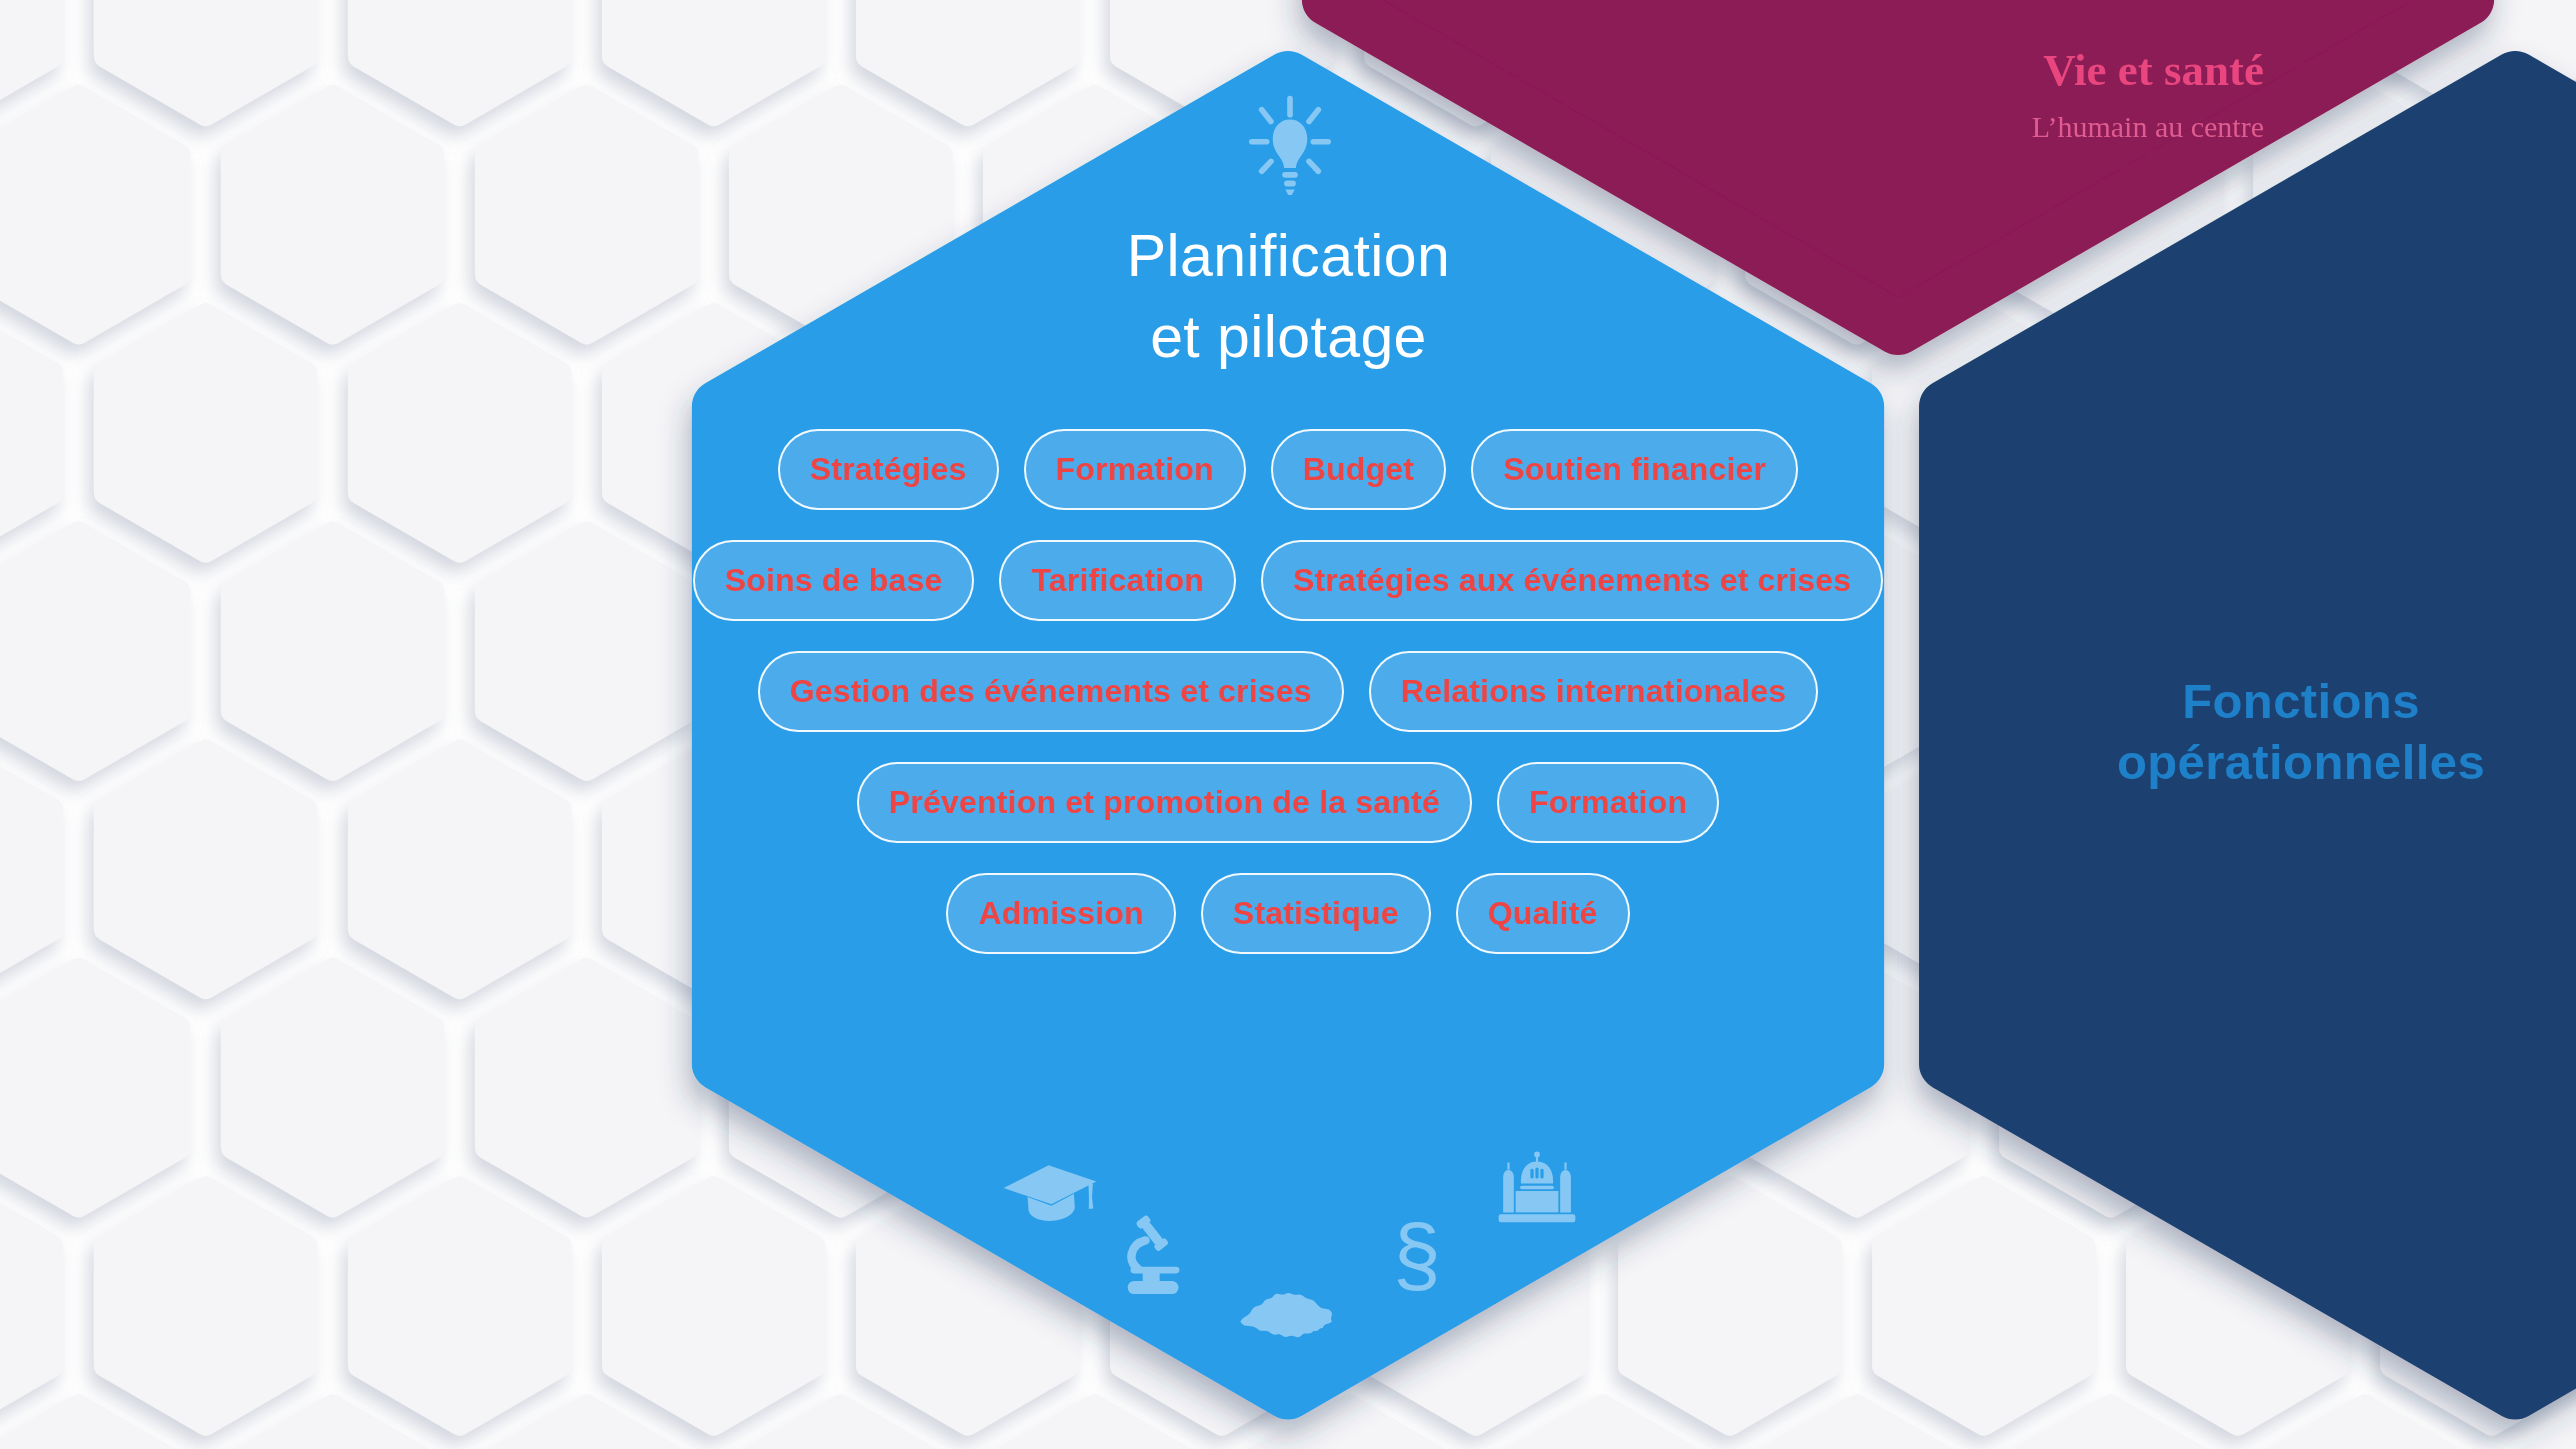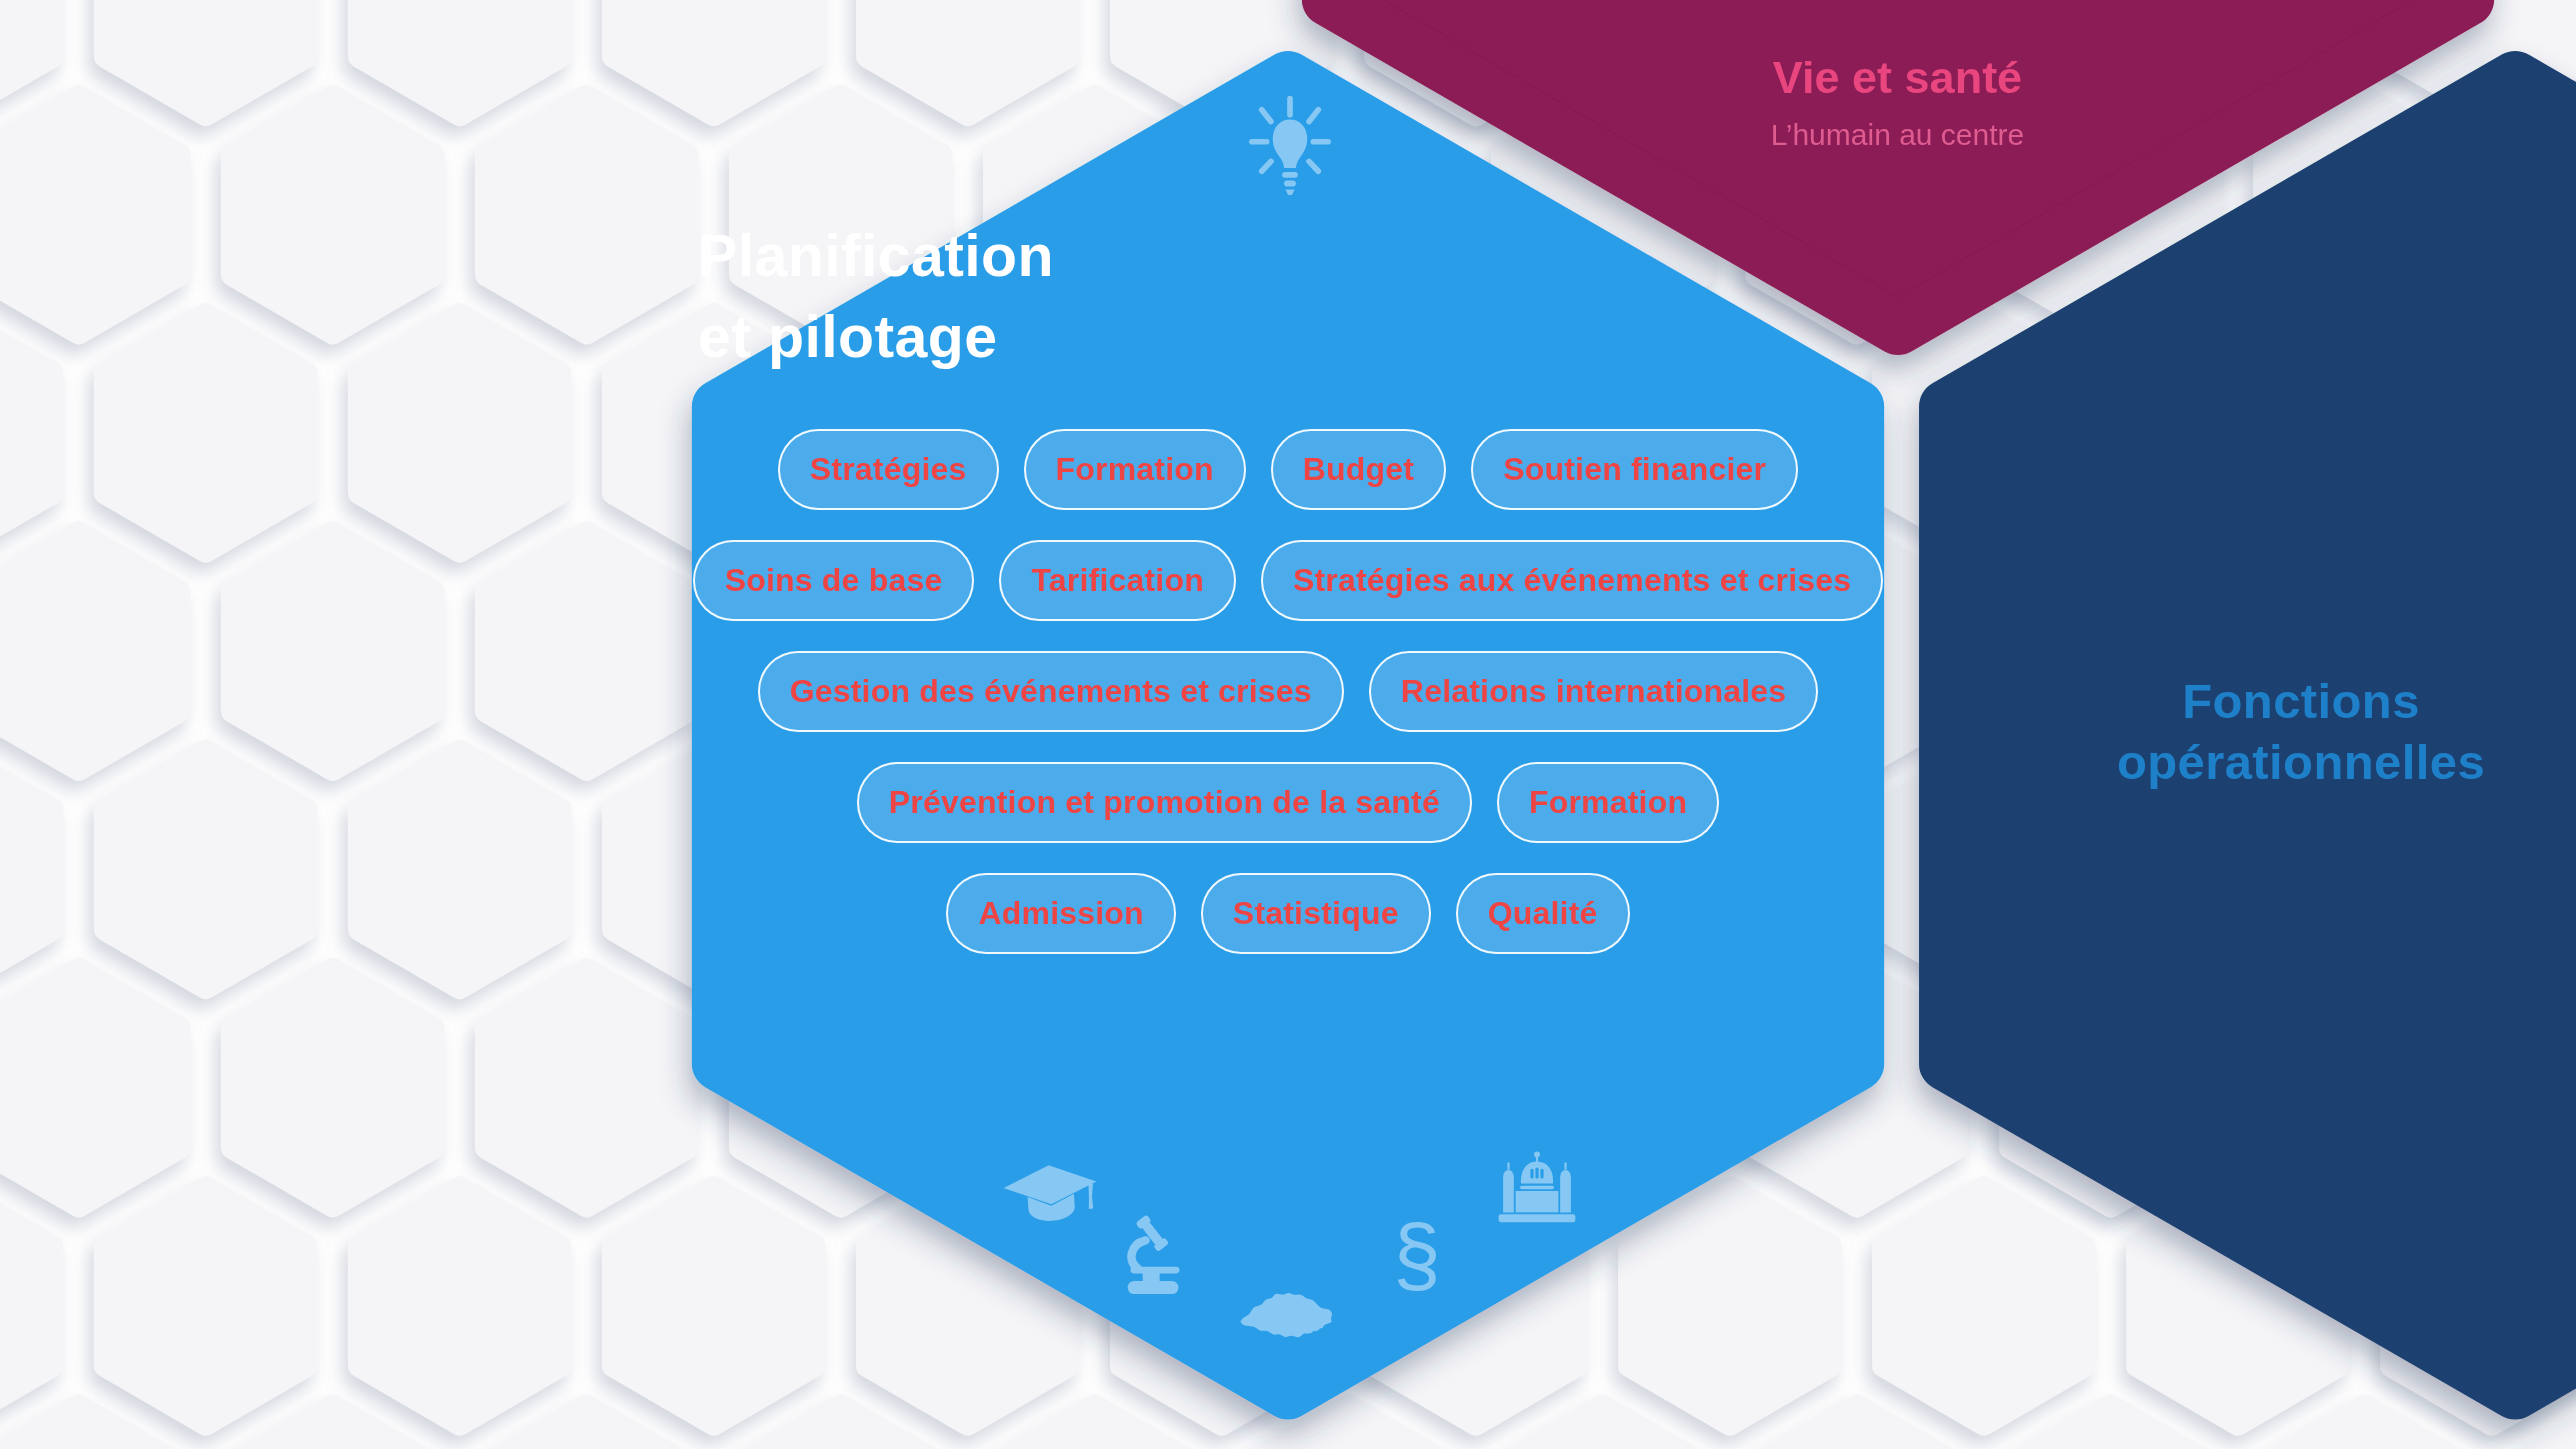--- a/index.html
+++ b/index.html
@@ -21,29 +21,29 @@
   
   use.tile{fill:var(--tile);stroke:var(--tile);stroke-width:26;stroke-linejoin:round;}
 
   
   .hex-shape{stroke-width:60;stroke-linejoin:round;}
   .hex-blue{fill:var(--blue);stroke:var(--blue);}
   .hex-magenta{fill:var(--magenta);stroke:var(--magenta);}
   .hex-navy{fill:var(--navy);stroke:var(--navy);}
 
   
-  .title{position:absolute;left:698px;top:216px;width:1181px;
-         color:#fff;font-size:59px;font-weight:700;line-height:1.38;letter-spacing:0.4px;}
+  .title{position:absolute;left:698px;top:216px;width:1181px;text-align:center;
+         color:#fff;font-size:59px;font-weight:400;line-height:1.38;letter-spacing:0.4px;}
   .pills{position:absolute;left:662px;top:429px;width:1252px;display:flex;flex-direction:column;gap:30px;}
   .pill-row{display:flex;justify-content:center;gap:25px;}
   .pill{height:81px;padding:0 30px;border:2.7px solid rgba(255,255,255,.92);border-radius:40px;
         background:rgba(255,255,255,.16);color:#ef4444;font-size:32px;font-weight:700;
         display:flex;align-items:center;white-space:nowrap;letter-spacing:0.2px;cursor:pointer;}
 
-  .vie{position:absolute;left:1531px;top:52px;width:733px;text-align:center;}
+  .vie{position:absolute;left:1531px;top:44px;width:733px;text-align:right;font-family:Liberation Serif, serif;}
   .vie .t{font-size:45px;font-weight:700;color:var(--pink-title);}
   .vie .s{font-size:30px;font-weight:400;color:var(--pink-sub);margin-top:14.3px;}
 
   .fonc{position:absolute;left:1952px;top:671px;width:698px;text-align:center;
         color:var(--navy-text);font-size:49px;font-weight:700;line-height:1.24;letter-spacing:0.4px;}
 
   .icon{position:absolute;}
   .icon-fill{fill:var(--icon-blue);}
   .icon-stroke{stroke:var(--icon-blue);fill:none;stroke-linecap:round;}
   .blue-fill{fill:var(--blue);}

